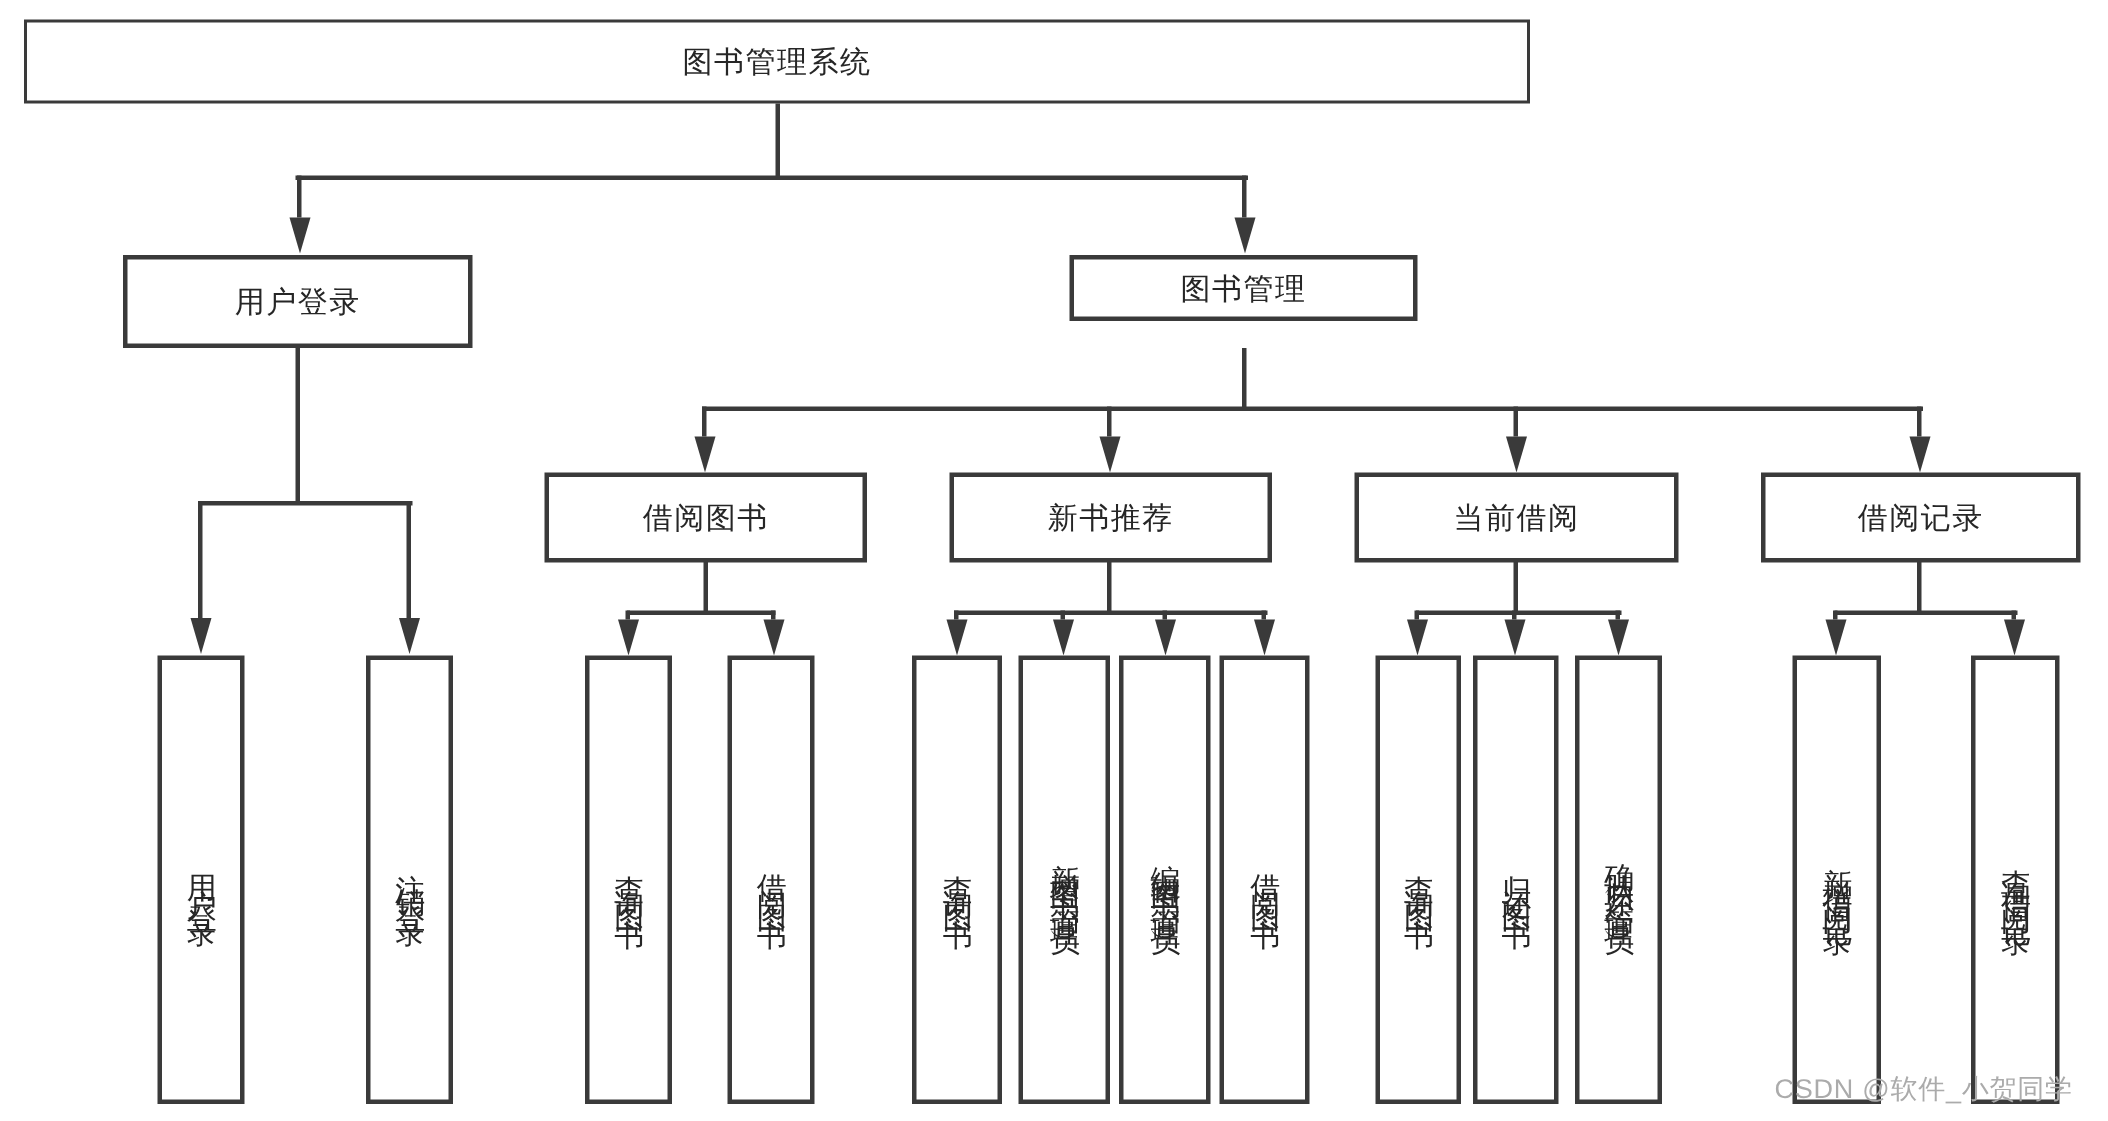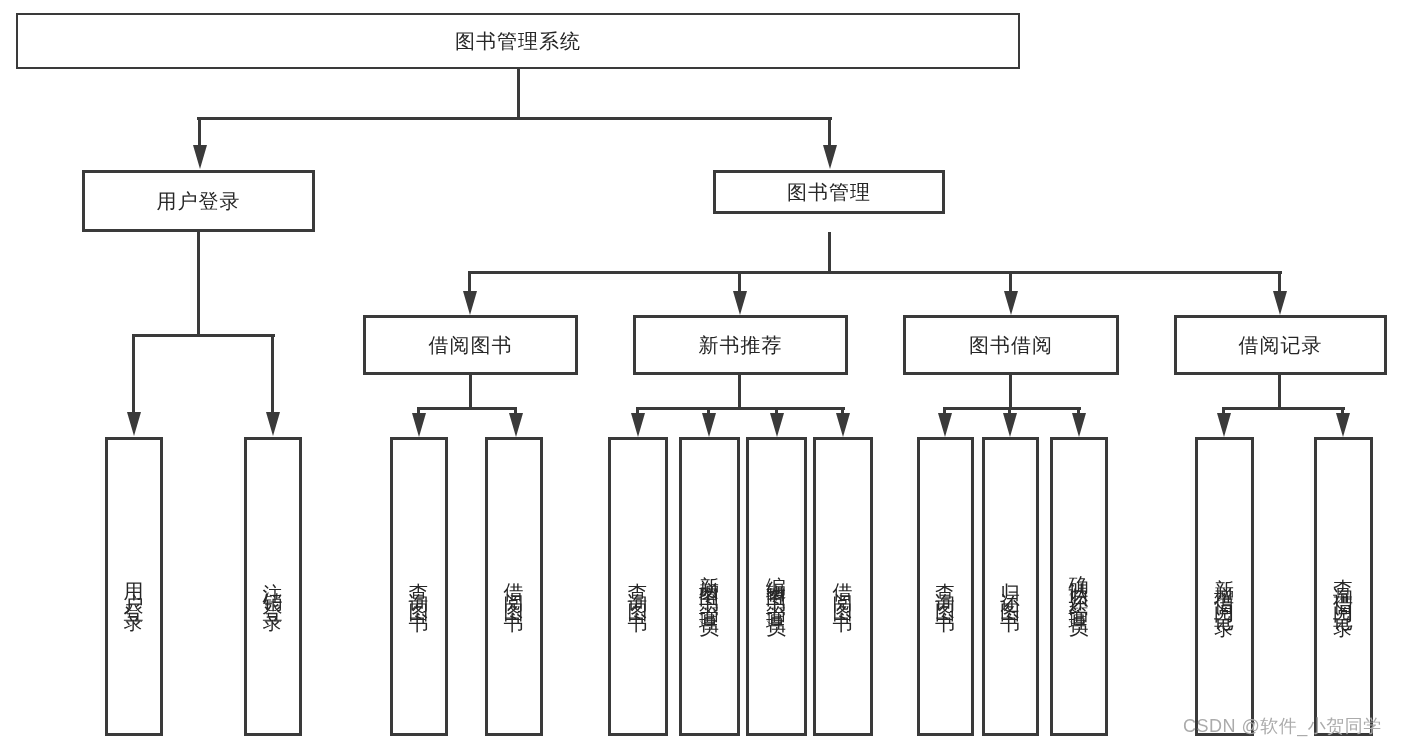--- a/index.html
+++ b/index.html
@@ -98,21 +98,21 @@
   <div class="arrow" style="left:1009px;top:271px;height:20px;"></div>
   <div class="arrow" style="left:1278px;top:271px;height:20px;"></div>
 
   <div class="box" style="left:363px;top:315px;width:215px;height:60px;">
     <span>借阅图书</span>
   </div>
   <div class="box" style="left:633px;top:315px;width:215px;height:60px;">
     <span>新书推荐</span>
   </div>
   <div class="box" style="left:903px;top:315px;width:216px;height:60px;">
-    <span>图书借阅</span>
+    <span>当前借阅</span>
   </div>
   <div class="box" style="left:1174px;top:315px;width:213px;height:60px;">
     <span>借阅记录</span>
   </div>
 
   <div class="vline" style="left:469px;top:374px;height:35px;"></div>
   <div class="hline" style="left:418px;top:407px;width:99px;"></div>
   <div class="arrow" style="left:417px;top:407px;height:6px;"></div>
   <div class="arrow" style="left:514px;top:407px;height:6px;"></div>
 

